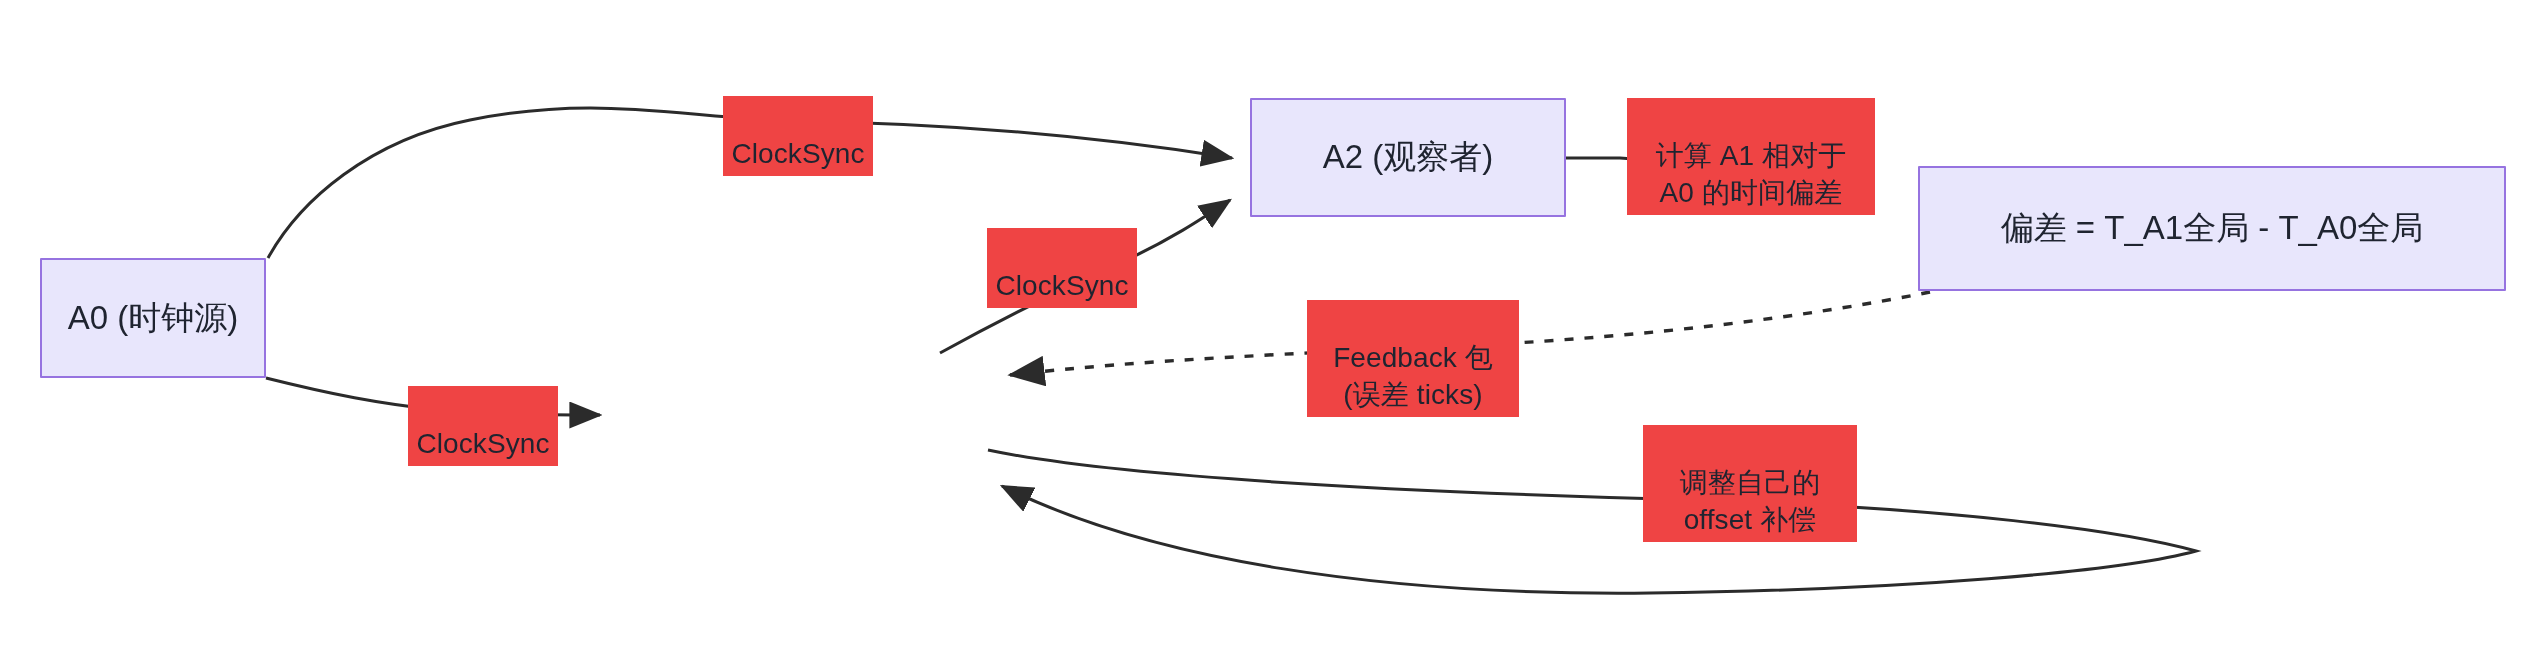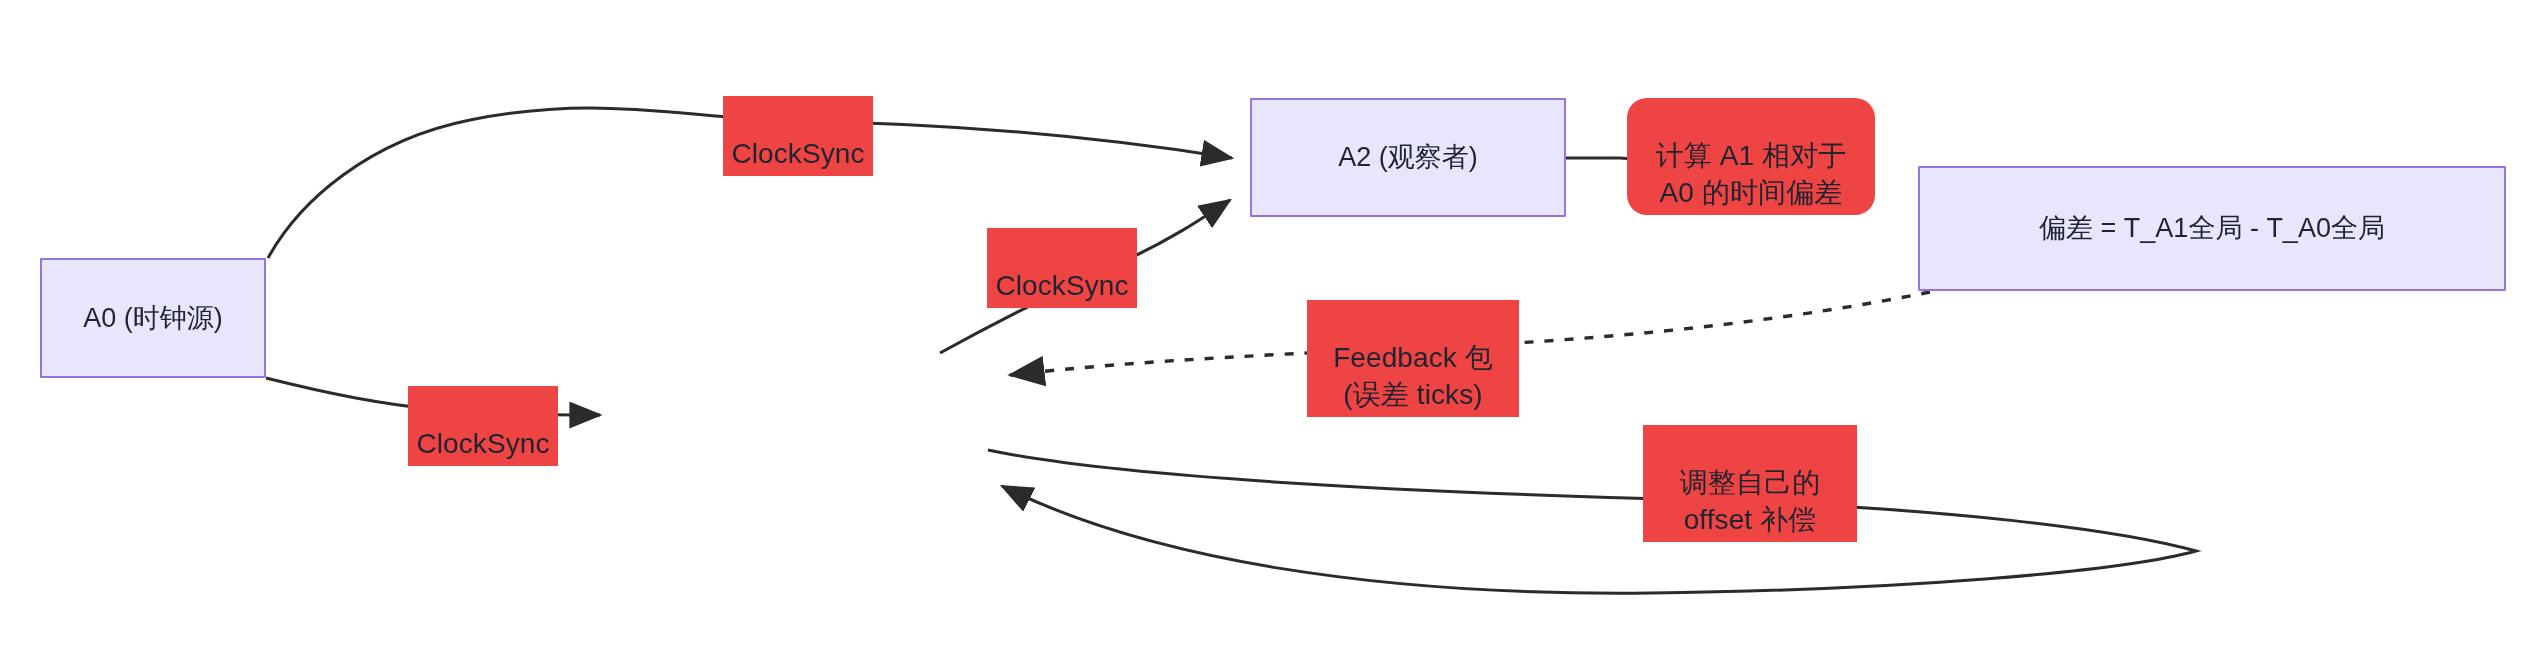--- a/index.html
+++ b/index.html
@@ -26,21 +26,21 @@
     position: absolute;
     box-sizing: border-box;
     background: #e8e6fc;
     border: 2px solid #9673e0;
     border-radius: 1px;
     display: flex;
     align-items: center;
     justify-content: center;
     text-align: center;
     color: #1f2430;
-    font-size: 27px;
+    font-size: 33px;
     line-height: 1.28;
     padding: 2px 14px;
     white-space: pre-line;
   }
   .edge-label {
     position: absolute;
     background: #ef4444;
     color: #1f2430;
     font-size: 28px;
     line-height: 1.32;
@@ -105,21 +105,21 @@
   </div>
 
   <div class="edge-label" style="left:408px; top:386px; width:150px;">
     <span>ClockSync</span>
   </div>
 
   <div class="edge-label" style="left:987px; top:228px; width:150px;">
     <span>ClockSync</span>
   </div>
 
-  <div class="edge-label" style="left:1627px; top:98px; width:248px;border-radius:20px;">
+  <div class="edge-label" style="left:1627px; top:98px; width:248px;">
     <span>计算 A1 相对于
 A0 的时间偏差</span>
   </div>
 
   <div class="edge-label" style="left:1643px; top:425px; width:214px;">
     <span>调整自己的
 offset 补偿</span>
   </div>
 
   <div class="edge-label" style="left:1307px; top:300px; width:212px;">

